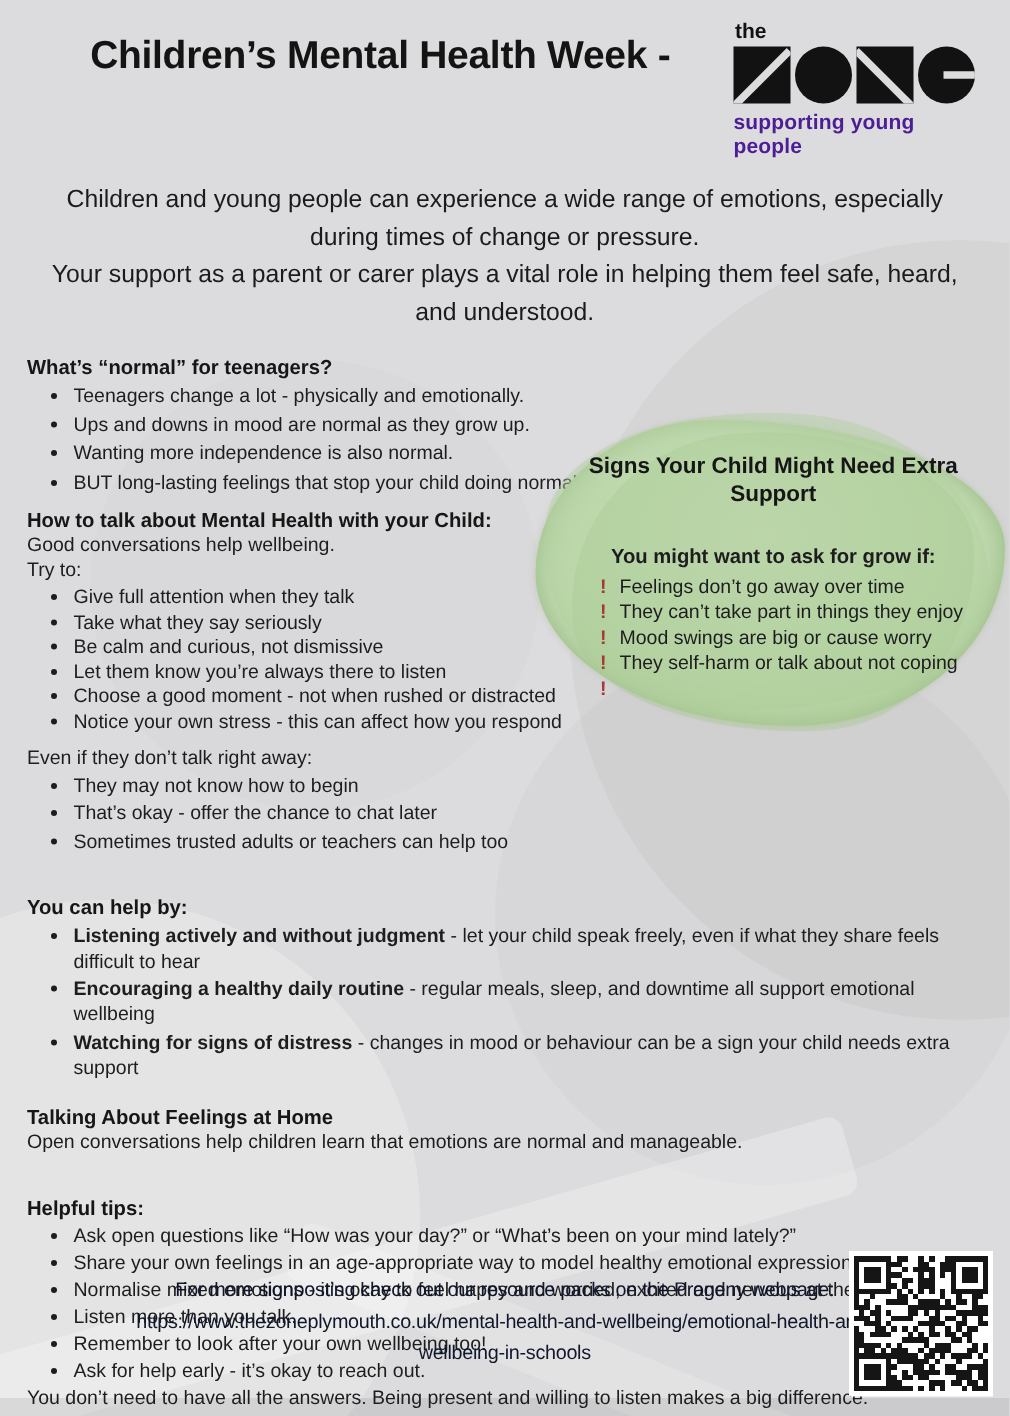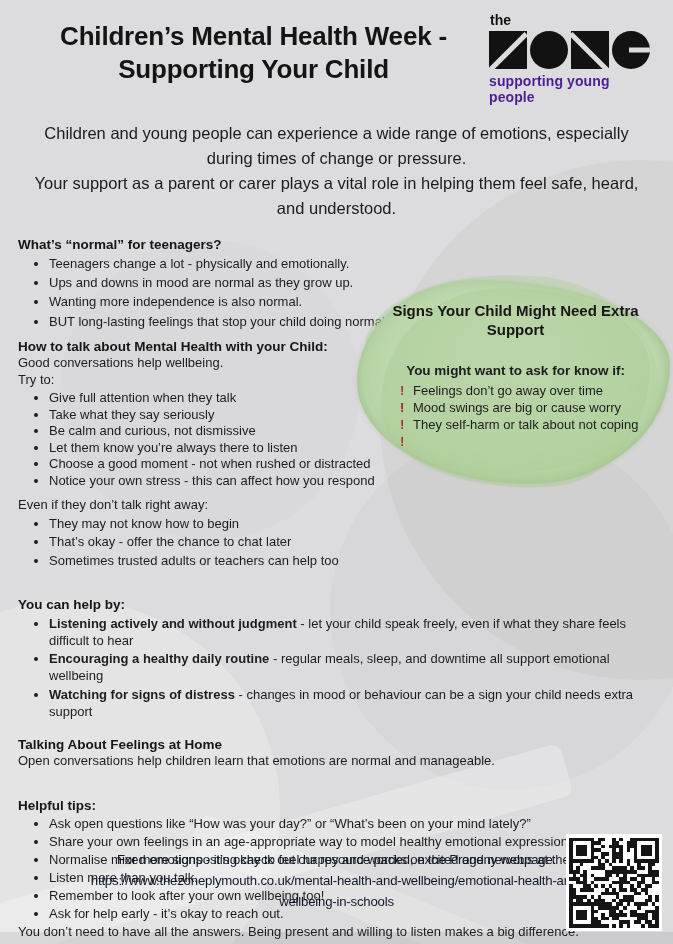--- a/index.html
+++ b/index.html
@@ -99,21 +99,20 @@
   <div class="wm wm-b1"></div>
   <div class="wm wm-b2"></div>
 </div>
 
 <div class="content">
 
   <div class="header">
     <div class="title-wrap">
       <h1>
         <span>Children’s Mental Health Week -</span>
-        <span>Supporting Your Child</span>
       </h1>
     </div>
     <div class="logo">
       <div class="logo-the">the</div>
       <div class="logo-mark">
         <div class="glyph z">
             <div class="slash"></div>
           </div>
         <div class="glyph round"></div>
         <div class="glyph n">
@@ -189,24 +188,24 @@
       <li>Remember to look after your own wellbeing too!</li>
       <li>Ask for help early - it’s okay to reach out.</li>
     </ul>
     <p class="outro">You don’t need to have all the answers. Being present and willing to listen makes a big difference.</p>
   </div>
 </div>
 
 <div class="blob">
   <div class="blob-inner">
     <h3>Signs Your Child Might Need Extra Support</h3>
-    <p class="ask">You might want to ask for know if:</p>
+    <p class="ask">You might want to ask for grow if:</p>
     <ul>
       <li><span class="mark" style="color: rgb(166, 58, 50);">!</span><span>Feelings don’t go away over time</span></li>
-      <li><span class="mark" style="color: rgb(166, 58, 50);">!</span></li>
+      <li><span class="mark" style="color: rgb(166, 58, 50);">!</span><span>They can’t take part in things they enjoy</span></li>
       <li><span class="mark" style="color: rgb(166, 58, 50);">!</span><span>Mood swings are big or cause worry</span></li>
       <li><span class="mark" style="color: rgb(166, 58, 50);">!</span><span>They self-harm or talk about not coping</span></li>
       <li><span class="mark" style="color: rgb(166, 58, 50);">!</span></li>
     </ul>
   </div>
 </div>
 
 <div class="footer">
   <a>For more signposting check out our resource packs on the Progeny webpage:</a><br>
   <a>https://www.thezoneplymouth.co.uk/mental-health-and-wellbeing/emotional-health-and-wellbeing-in-schools</a>

